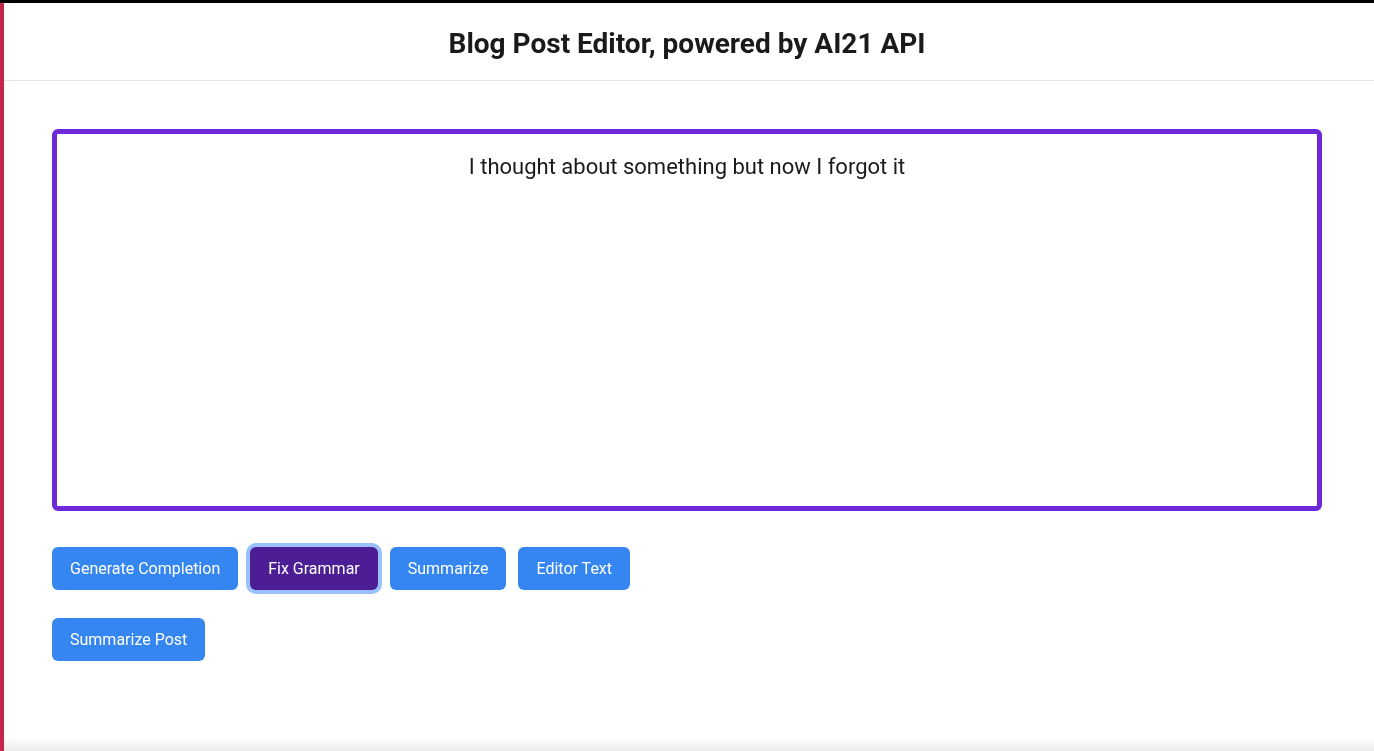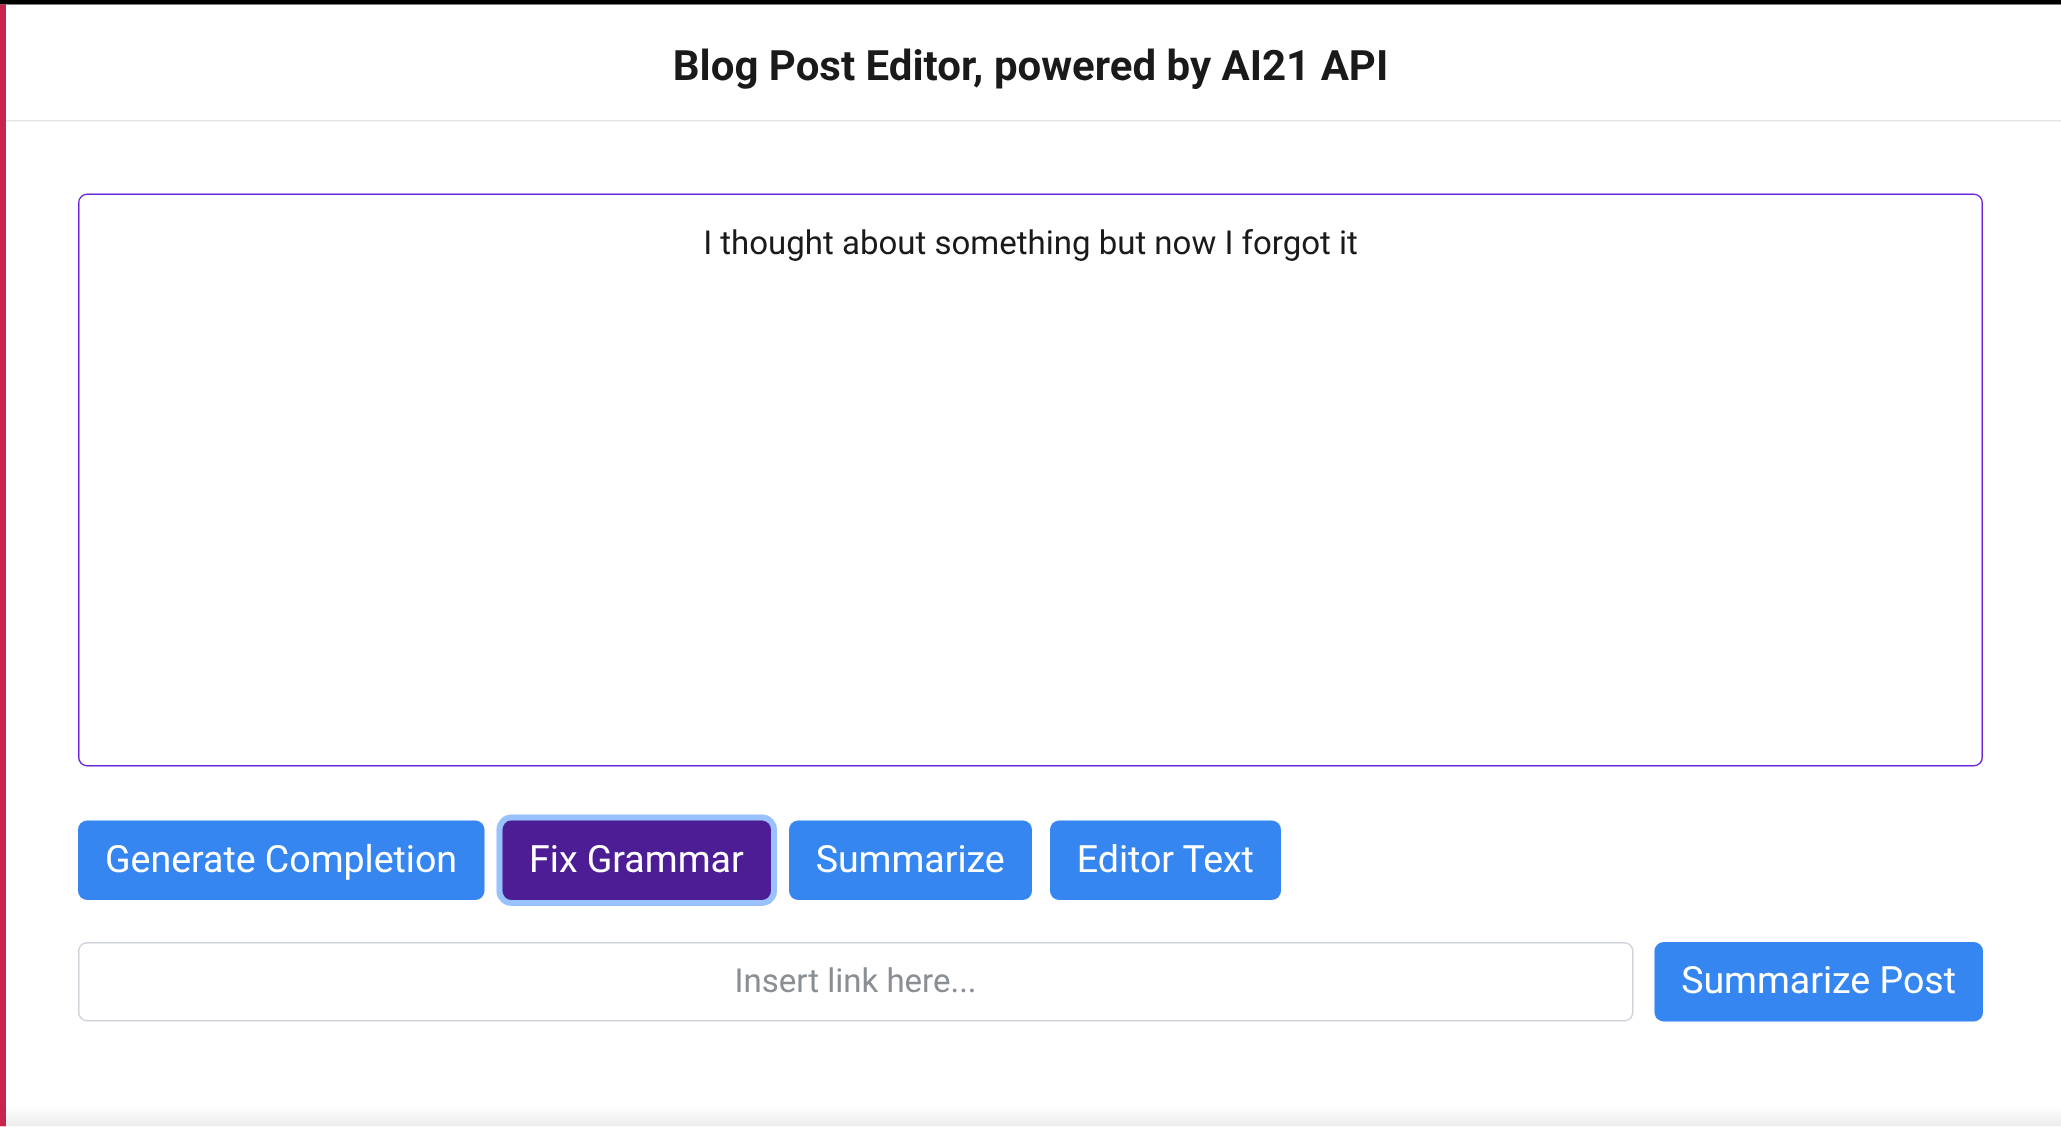--- a/index.html
+++ b/index.html
@@ -44,21 +44,21 @@
       color: #1a1a1a;
     }
 
     .container {
       padding: 48px 52px 0 52px;
     }
 
     .editor-textarea {
       width: 100%;
       height: 382px;
-      border: 1px solid #6d28d9;
+      border: 5px solid #6d28d9;
       border-radius: 6px;
       padding: 20px 12px;
       font-size: 22px;
       font-family: inherit;
       color: #1a1a1a;
       resize: none;
       outline: none;
     }
 
     .button-row {
@@ -69,21 +69,21 @@
 
     .btn {
       background: #3b82f6;
       background: #2f80ed;
       background: #3284f0;
       background: #2f7df0;
       background: #3586f1;
       color: #fff;
       border: none;
       border-radius: 6px;
-      font-size: 25px;
+      font-size: 16px;
       font-weight: 400;
       padding: 12px 18px;
       cursor: pointer;
       font-family: inherit;
     }
 
     .btn-primary {
       background: #3586f1;
     }
 
@@ -140,19 +140,18 @@
   <textarea class="editor-textarea" style="">I thought about something but now I forgot it</textarea>
 
   <div class="button-row">
     <button class="btn btn-primary">Generate Completion</button>
     <button class="btn btn-primary btn-focused">Fix Grammar</button>
     <button class="btn btn-primary">Summarize</button>
     <button class="btn btn-primary">Editor Text</button>
   </div>
 
   <div class="link-row">
-    <input type="text" class="link-input" placeholder="Insert link here..." style="">
     <button class="btn btn-primary">Summarize Post</button>
   </div>
 
 </div>
 
 <div class="shadow-bottom"></div>
 
 </body></html>

